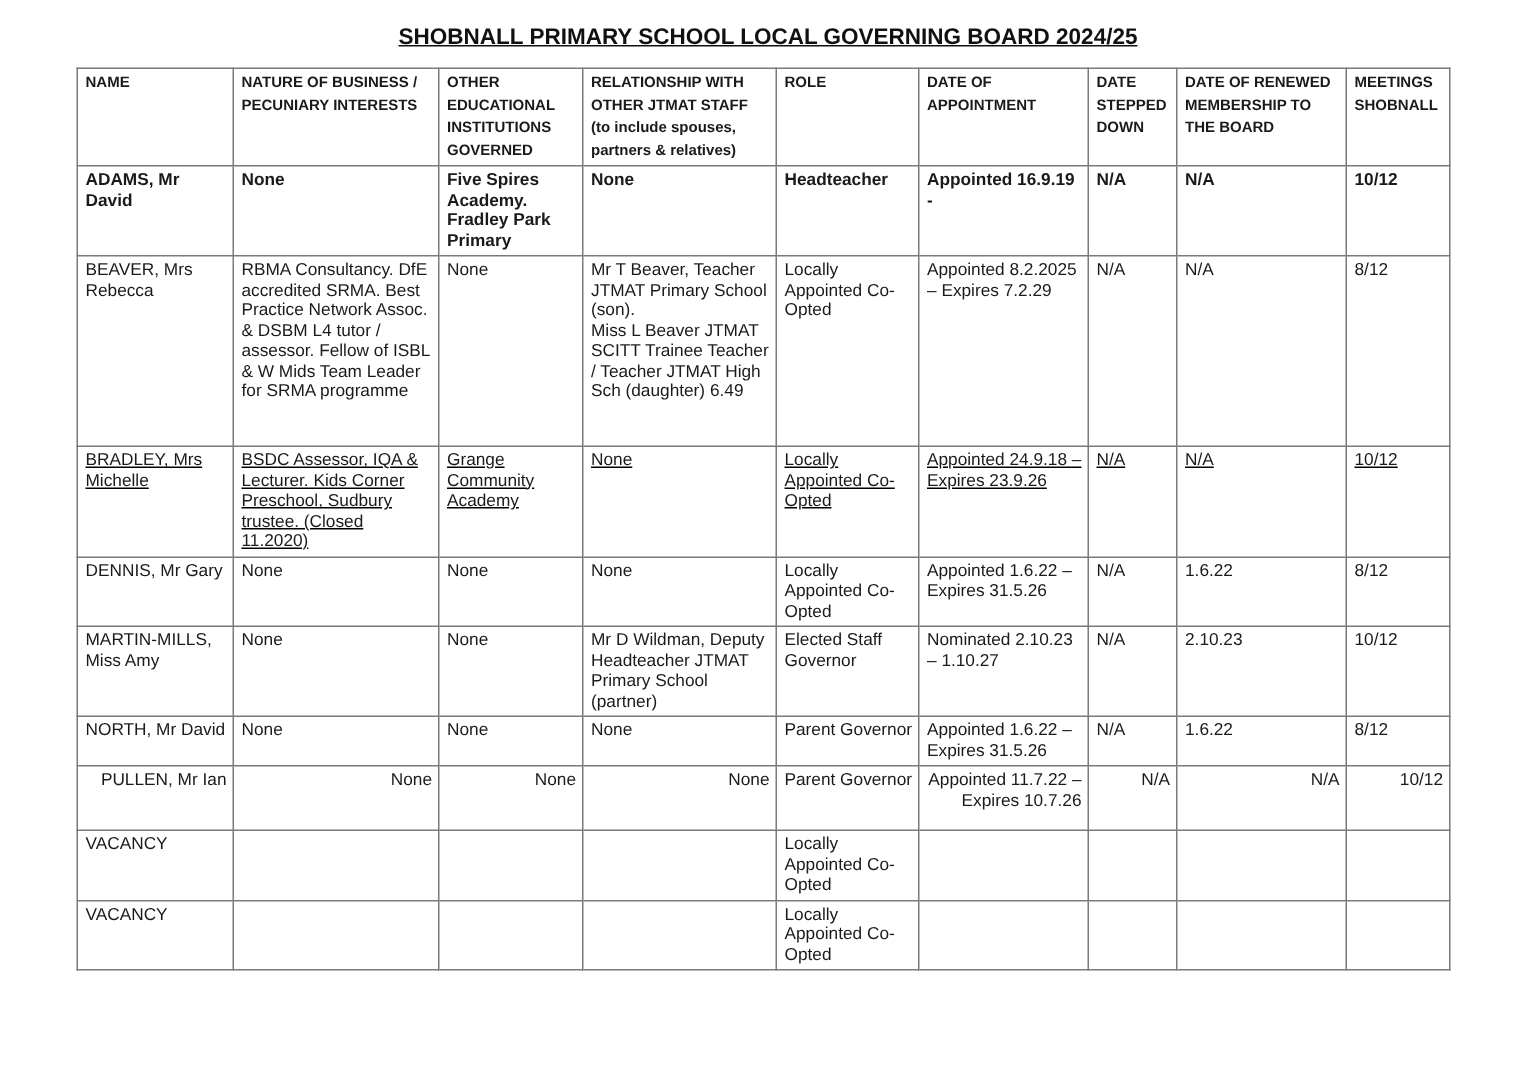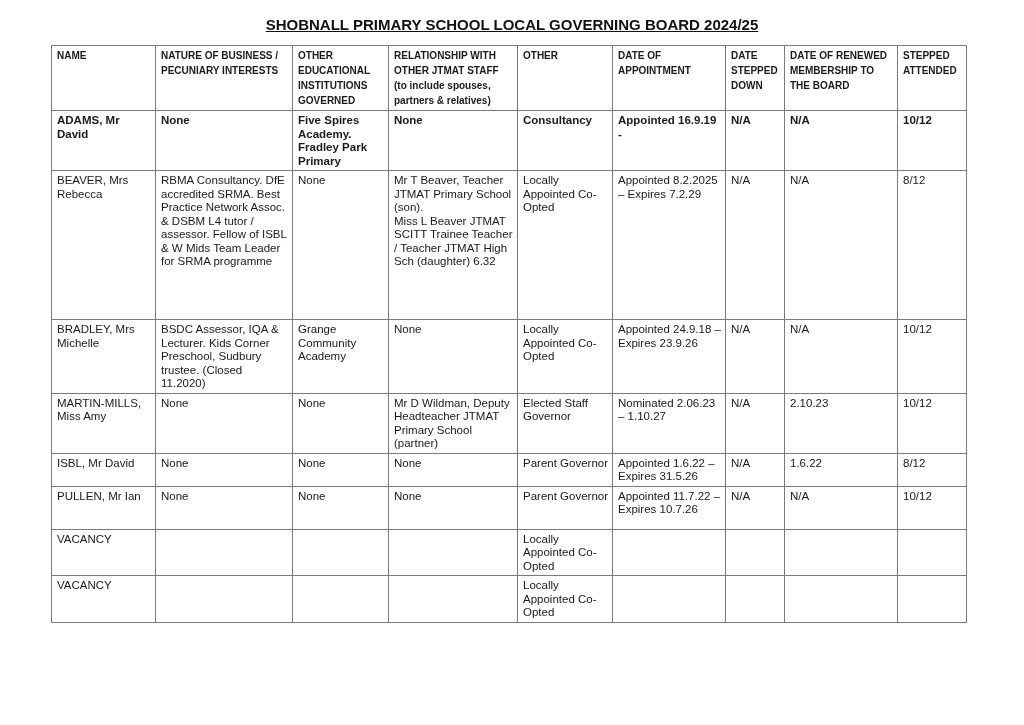--- a/index.html
+++ b/index.html
@@ -43,85 +43,96 @@
     <col style="width:59px">
       <col style="width:113px">
       <col style="width:69px">
   </colgroup>
   <thead>
     <tr>
       <th>NAME</th>
       <th>NATURE OF BUSINESS / PECUNIARY INTERESTS</th>
       <th>OTHER EDUCATIONAL INSTITUTIONS GOVERNED</th>
       <th>RELATIONSHIP WITH OTHER JTMAT STAFF (to include spouses, partners &amp; relatives)</th>
-      <th>OTHER</th>
+      <th>ROLE</th>
       <th>DATE OF APPOINTMENT</th>
       <th>DATE STEPPED DOWN</th>
       <th>DATE OF RENEWED MEMBERSHIP TO THE BOARD</th>
-      <th>STEPPED ATTENDED</th>
+      <th>MEETINGS SHOBNALL</th>
     </tr>
   </thead>
   <tbody id="rows">
       <tr style="height: 57px; font-weight: bold;">
         <td>ADAMS, Mr David</td>
         <td>None</td>
         <td>Five Spires Academy. Fradley Park Primary</td>
         <td class="pre">None</td>
-        <td>Consultancy</td>
+        <td>Headteacher</td>
         <td>Appointed 16.9.19 -</td>
         <td>N/A</td>
         <td>N/A</td>
         <td>10/12</td>
       </tr>
-      <tr style="height: 149px;">
+      <tr style="height: 127px;">
         <td>BEAVER, Mrs Rebecca</td>
         <td>RBMA Consultancy. DfE accredited SRMA. Best Practice Network Assoc. &amp; DSBM L4 tutor / assessor. Fellow of ISBL &amp; W Mids Team Leader for SRMA programme</td>
         <td>None</td>
         <td class="pre">Mr T Beaver, Teacher JTMAT Primary School (son).
-Miss L Beaver JTMAT SCITT Trainee Teacher / Teacher JTMAT High Sch (daughter) 6.32</td>
+Miss L Beaver JTMAT SCITT Trainee Teacher / Teacher JTMAT High Sch (daughter) 6.49</td>
         <td>Locally Appointed Co-Opted</td>
         <td>Appointed 8.2.2025 – Expires 7.2.29</td>
         <td>N/A</td>
         <td>N/A</td>
         <td>8/12</td>
       </tr>
-      <tr style="height: 70px;">
+      <tr style="height: 70px; text-decoration: underline;">
         <td>BRADLEY, Mrs Michelle</td>
         <td>BSDC Assessor, IQA &amp; Lecturer. Kids Corner Preschool, Sudbury trustee. (Closed 11.2020)</td>
         <td>Grange Community Academy</td>
         <td class="pre">None</td>
         <td>Locally Appointed Co-Opted</td>
         <td>Appointed 24.9.18 – Expires 23.9.26</td>
         <td>N/A</td>
         <td>N/A</td>
         <td>10/12</td>
       </tr>
+      <tr style="height: 43px;">
+        <td>DENNIS, Mr Gary</td>
+        <td>None</td>
+        <td>None</td>
+        <td class="pre">None</td>
+        <td>Locally Appointed Co-Opted</td>
+        <td>Appointed 1.6.22 – Expires 31.5.26</td>
+        <td>N/A</td>
+        <td>1.6.22</td>
+        <td>8/12</td>
+      </tr>
       <tr style="height: 57px;">
         <td>MARTIN-MILLS, Miss Amy</td>
         <td>None</td>
         <td>None</td>
         <td class="pre">Mr D Wildman, Deputy Headteacher JTMAT Primary School (partner)</td>
         <td>Elected Staff Governor</td>
-        <td>Nominated 2.06.23 – 1.10.27</td>
+        <td>Nominated 2.10.23 – 1.10.27</td>
         <td>N/A</td>
         <td>2.10.23</td>
         <td>10/12</td>
       </tr>
       <tr style="height: 31px;">
-        <td>ISBL, Mr David</td>
+        <td>NORTH, Mr David</td>
         <td>None</td>
         <td>None</td>
         <td class="pre">None</td>
         <td>Parent Governor</td>
         <td>Appointed 1.6.22 – Expires 31.5.26</td>
         <td>N/A</td>
         <td>1.6.22</td>
         <td>8/12</td>
       </tr>
-      <tr style="height: 43px;">
+      <tr style="height: 43px; text-align: right;">
         <td>PULLEN, Mr Ian</td>
         <td>None</td>
         <td>None</td>
         <td class="pre">None</td>
         <td>Parent Governor</td>
         <td>Appointed 11.7.22 – Expires 10.7.26</td>
         <td>N/A</td>
         <td>N/A</td>
         <td>10/12</td>
       </tr>

